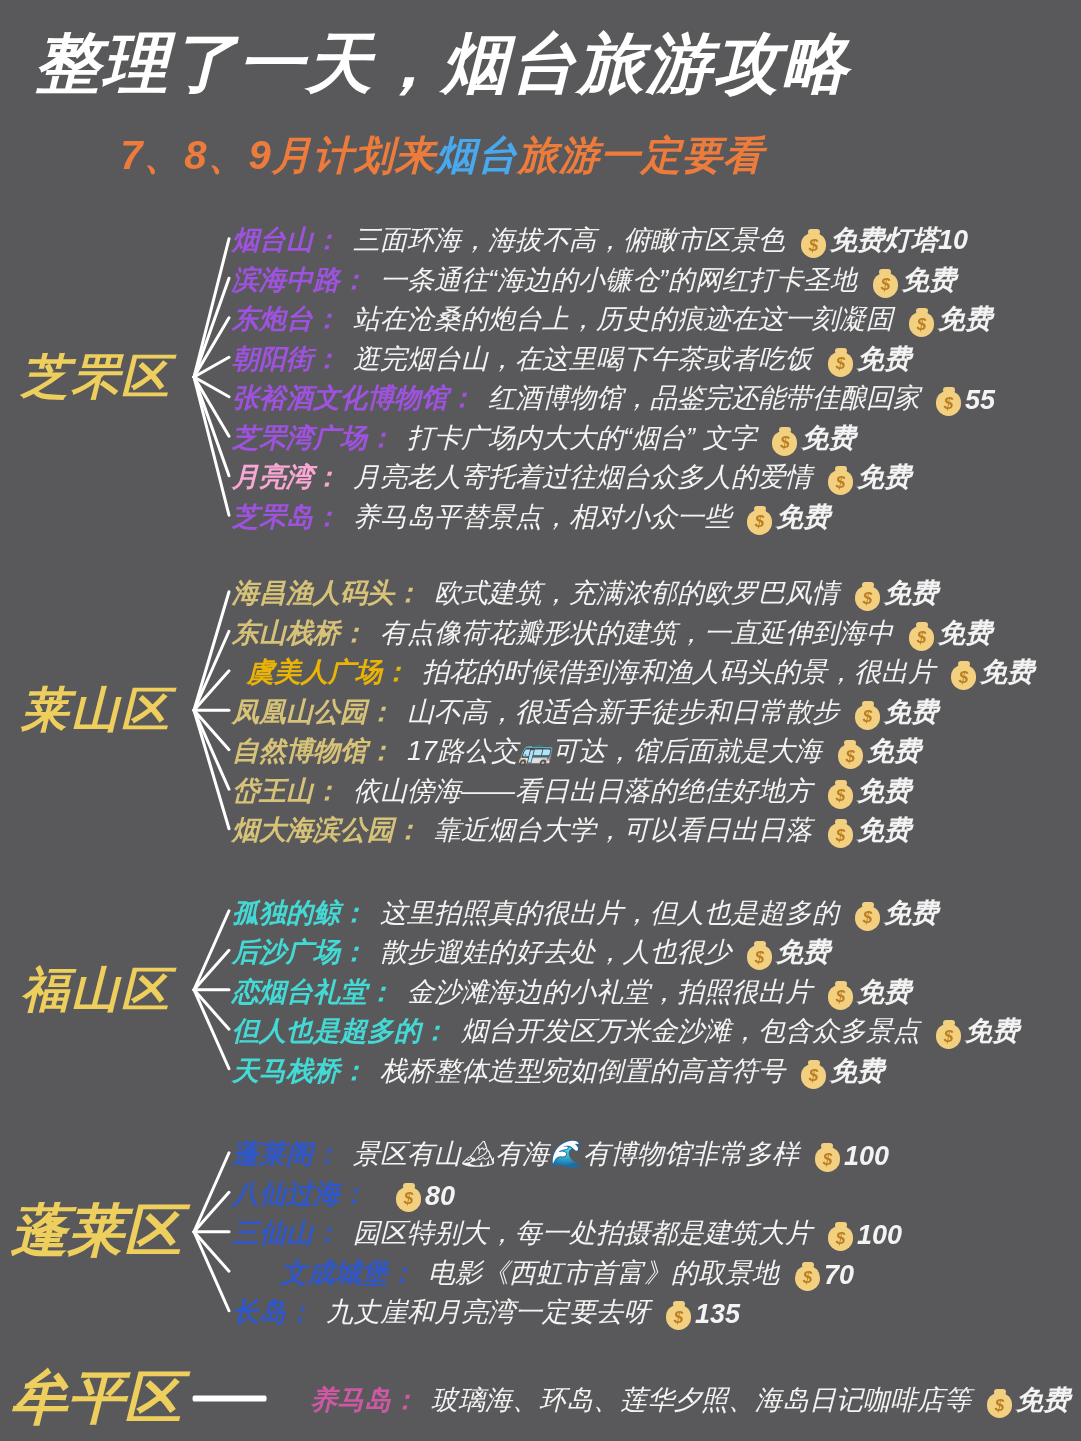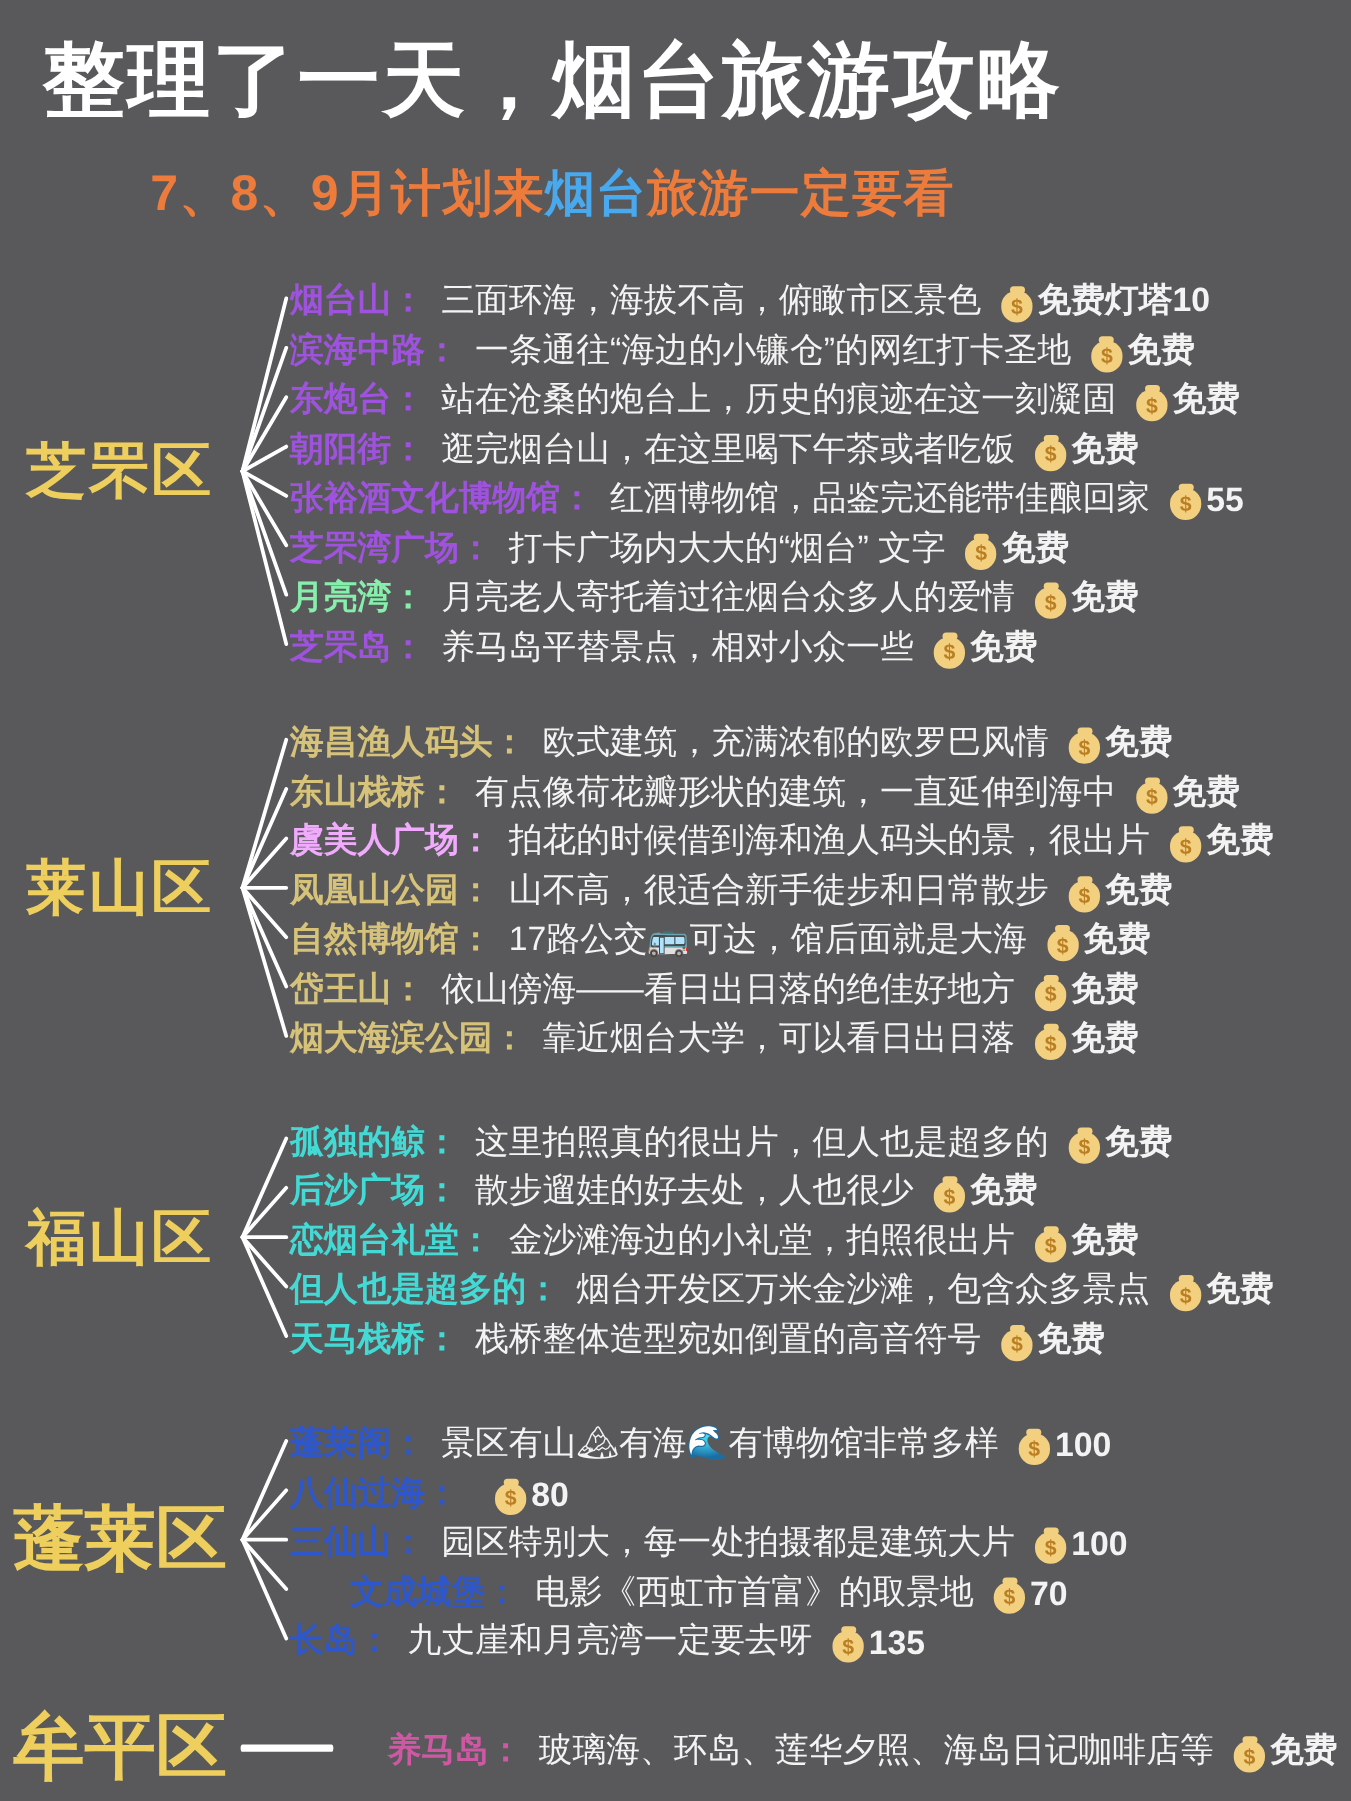--- a/index.html
+++ b/index.html
@@ -2,21 +2,21 @@
 <html><head>
 <meta charset="utf-8">
 <style>
   html,body { margin:0; padding:0; }
   body {
     width:1081px; height:1441px;
     background:#59595b;
     font-family:"Liberation Sans", "DejaVu Sans", sans-serif;
     overflow:hidden;
   }
-  .page { width:884px; height:1441px; position:relative; }
+  .page { width:884px; height:1441px; position:relative;font-style:italic; }
 
   .title {
     margin:0; padding-top:22px;
     text-align:center;
     color:#ffffff;
     font-size:66px; font-weight:900;
     letter-spacing:2px;
     line-height:1.25;
   }
   .subtitle {
@@ -135,21 +135,21 @@
             <span class="money">$</span>
             <span class="price">55</span>
           </div>
           <div class="row">
             <span class="name" style="color: rgb(158, 82, 222);">芝罘湾广场：</span>
             <span class="desc">打卡广场内大大的“烟台” 文字</span>
             <span class="money">$</span>
             <span class="price">免费</span>
           </div>
           <div class="row">
-            <span class="name" style="color: #86efac;">月亮湾：</span>
+            <span class="name" style="color: #f9a8d4;">月亮湾：</span>
             <span class="desc">月亮老人寄托着过往烟台众多人的爱情</span>
             <span class="money">$</span>
             <span class="price">免费</span>
           </div>
           <div class="row">
             <span class="name" style="color: rgb(158, 82, 222);">芝罘岛：</span>
             <span class="desc">养马岛平替景点，相对小众一些</span>
             <span class="money">$</span>
             <span class="price">免费</span>
           </div>
@@ -175,21 +175,21 @@
             <span class="money">$</span>
             <span class="price">免费</span>
           </div>
           <div class="row">
             <span class="name" style="color: rgb(214, 194, 120);">东山栈桥：</span>
             <span class="desc">有点像荷花瓣形状的建筑，一直延伸到海中</span>
             <span class="money">$</span>
             <span class="price">免费</span>
           </div>
           <div class="row">
-            <span class="name" style="color: #f0abfc;">虞美人广场：</span>
+            <span class="name" style="color: #eab308; margin-left: 15px;">虞美人广场：</span>
             <span class="desc">拍花的时候借到海和渔人码头的景，很出片</span>
             <span class="money">$</span>
             <span class="price">免费</span>
           </div>
           <div class="row">
             <span class="name" style="color: rgb(214, 194, 120);">凤凰山公园：</span>
             <span class="desc">山不高，很适合新手徒步和日常散步</span>
             <span class="money">$</span>
             <span class="price">免费</span>
           </div>

